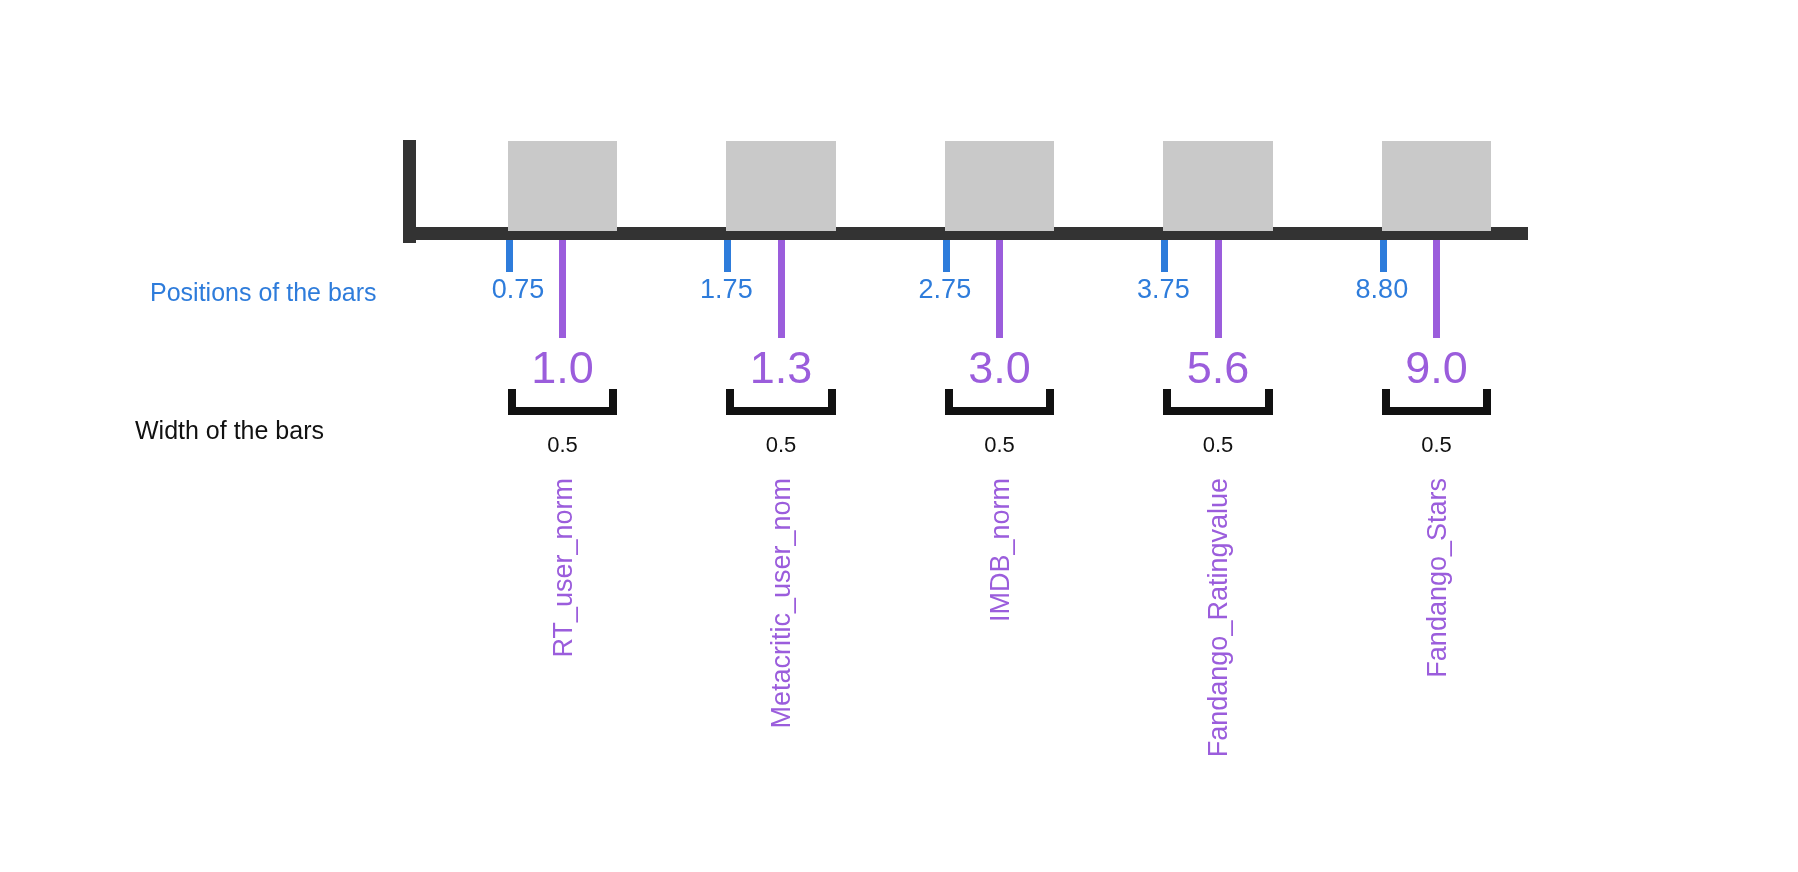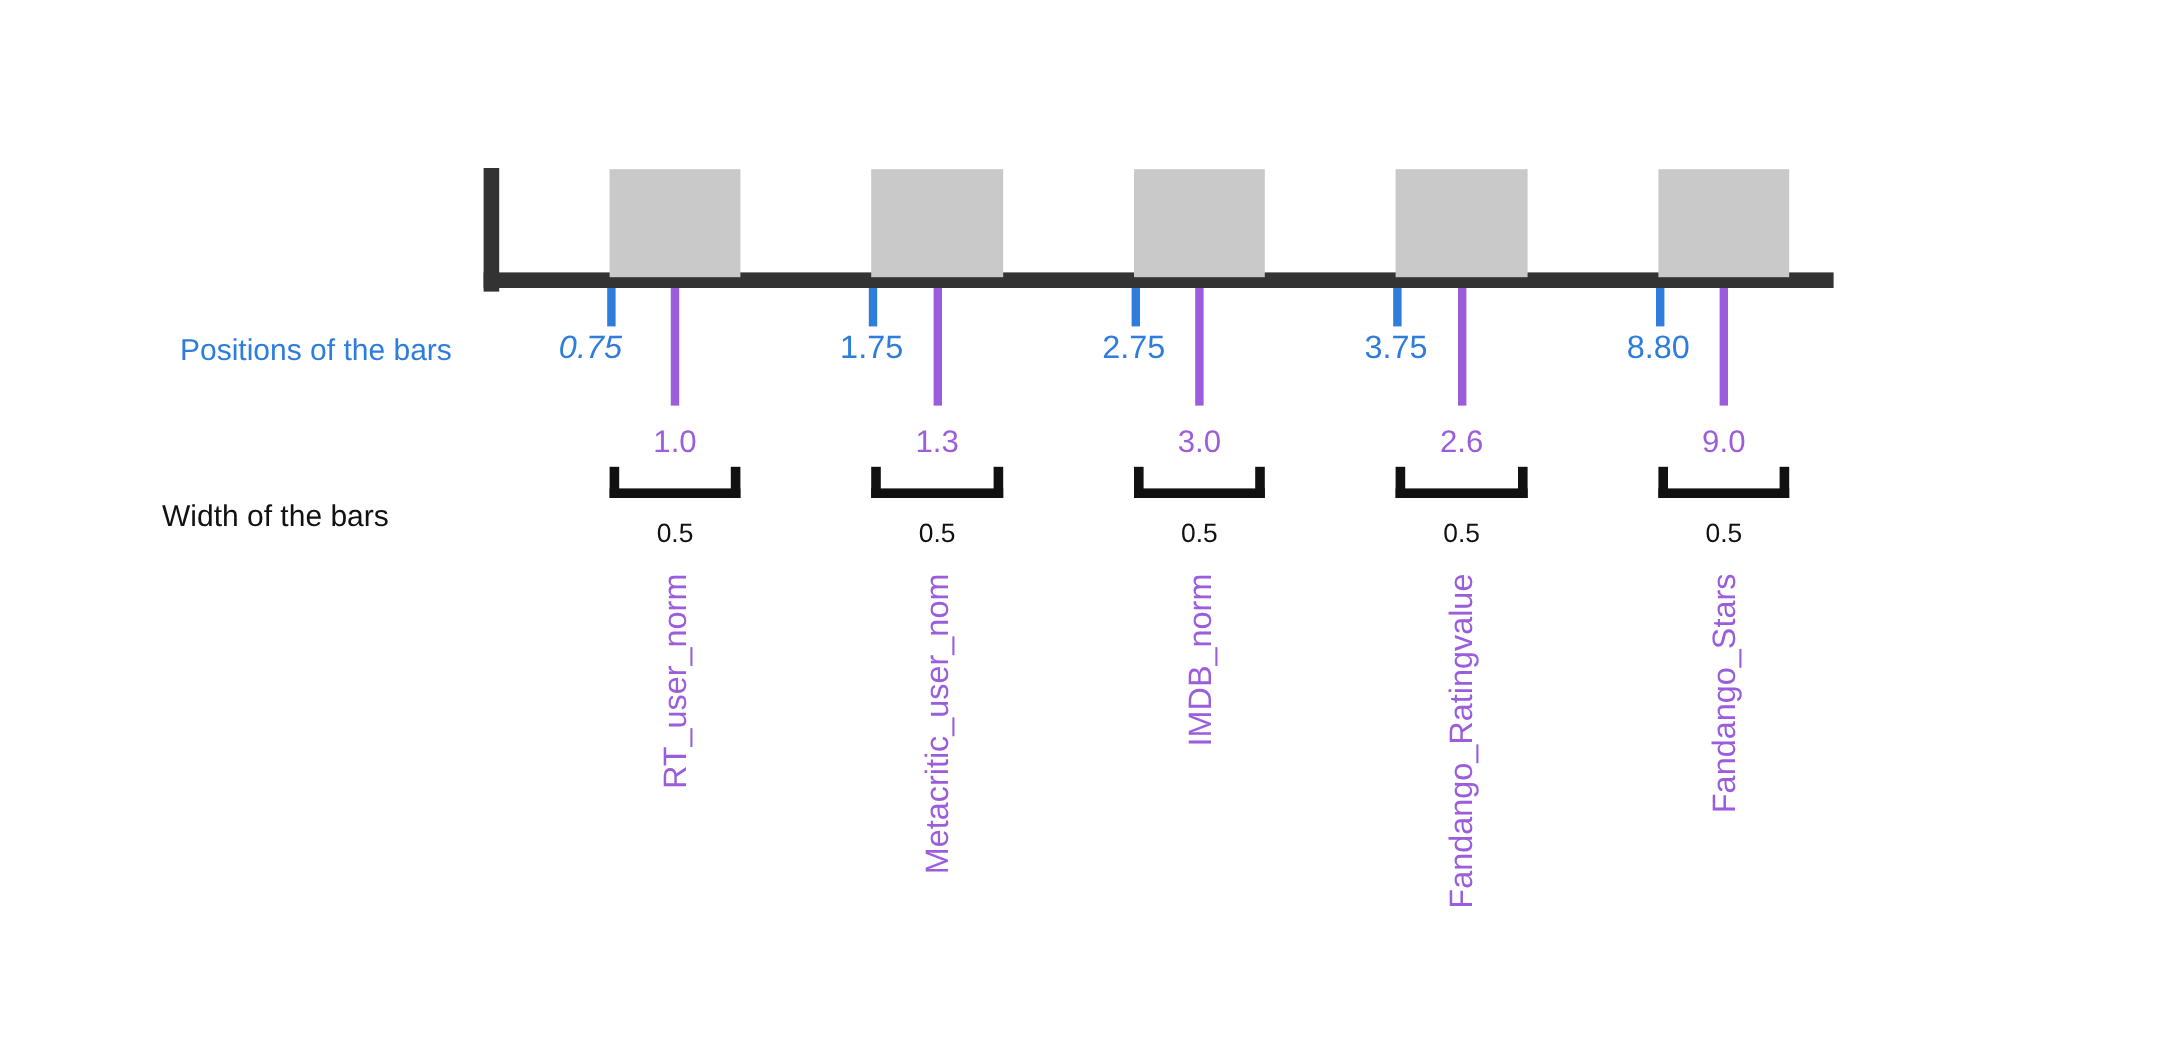--- a/index.html
+++ b/index.html
@@ -47,21 +47,21 @@
     position: absolute;
     top: 274px; width: 120px;
     text-align: center;
     font-size: 27px; line-height: 30px;
     color: var(--blue);
   }
   .num-purple {
     position: absolute;
     top: 350px; width: 160px;
     text-align: center;
-    font-size: 26px; line-height: 36px;
+    font-size: 45px; line-height: 36px;
     color: var(--purple);
   }
   .bracket {
     position: absolute;
     top: 389px; height: 26px;
     box-sizing: border-box;
     border-left: 8px solid var(--ink);
     border-right: 8px solid var(--ink);
     border-bottom: 8px solid var(--ink);
   }
@@ -96,21 +96,21 @@
 </head>
 <body>
 
 <div id="canvas">
   <div class="y-axis"></div>
   <div class="x-axis"></div>
 
   <div id="columns">
       <div class="bar" style="left: 507.875px; width: 109.25px;"></div>
       <div class="tick-blue" style="left: 505.875px;"></div>
-      <div class="num-blue" style="left: 432px; font-style: italic;">0.75</div>
+      <div class="num-blue" style="left: 458px;">0.75</div>
       <div class="tick-purple" style="left: 559px;"></div>
       <div class="num-purple" style="left: 482.5px;">1.0</div>
       <div class="bracket" style="left: 507.875px; width: 109.25px;"></div>
       <div class="num-width" style="left: 502.5px;">0.5</div>
       <div class="xlabel" style="left: 547.5px;"><span class="rot">RT_user_norm</span></div>
       <div class="bar" style="left: 726.375px; width: 109.25px;"></div>
       <div class="tick-blue" style="left: 724.375px;"></div>
       <div class="num-blue" style="left: 666.375px;">1.75</div>
       <div class="tick-purple" style="left: 777.5px;"></div>
       <div class="num-purple" style="left: 701px;">1.3</div>
@@ -122,21 +122,21 @@
       <div class="num-blue" style="left: 884.875px;">2.75</div>
       <div class="tick-purple" style="left: 996px;"></div>
       <div class="num-purple" style="left: 919.5px;">3.0</div>
       <div class="bracket" style="left: 944.875px; width: 109.25px;"></div>
       <div class="num-width" style="left: 939.5px;">0.5</div>
       <div class="xlabel" style="left: 984.5px;"><span class="rot">IMDB_norm</span></div>
       <div class="bar" style="left: 1163.38px; width: 109.25px;"></div>
       <div class="tick-blue" style="left: 1161.38px;"></div>
       <div class="num-blue" style="left: 1103.38px;">3.75</div>
       <div class="tick-purple" style="left: 1214.5px;"></div>
-      <div class="num-purple" style="left: 1138px;">2.6</div>
+      <div class="num-purple" style="left: 1138px;">5.6</div>
       <div class="bracket" style="left: 1163.38px; width: 109.25px;"></div>
       <div class="num-width" style="left: 1158px;">0.5</div>
       <div class="xlabel" style="left: 1203px;"><span class="rot">Fandango_Ratingvalue</span></div>
       <div class="bar" style="left: 1381.88px; width: 109.25px;"></div>
       <div class="tick-blue" style="left: 1379.88px;"></div>
       <div class="num-blue" style="left: 1321.88px;">8.80</div>
       <div class="tick-purple" style="left: 1433px;"></div>
       <div class="num-purple" style="left: 1356.5px;">9.0</div>
       <div class="bracket" style="left: 1381.88px; width: 109.25px;"></div>
       <div class="num-width" style="left: 1376.5px;">0.5</div>

